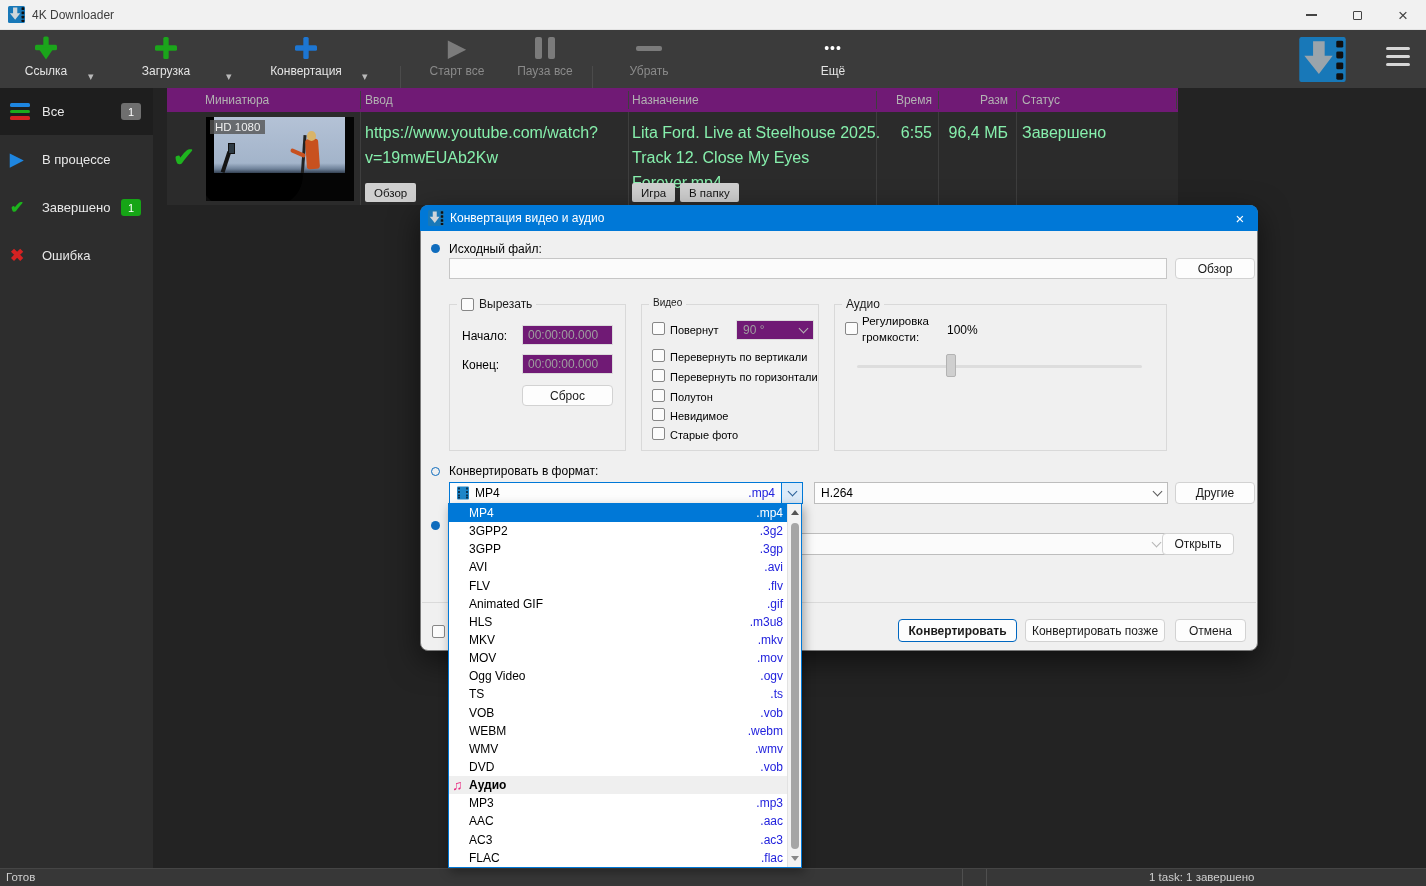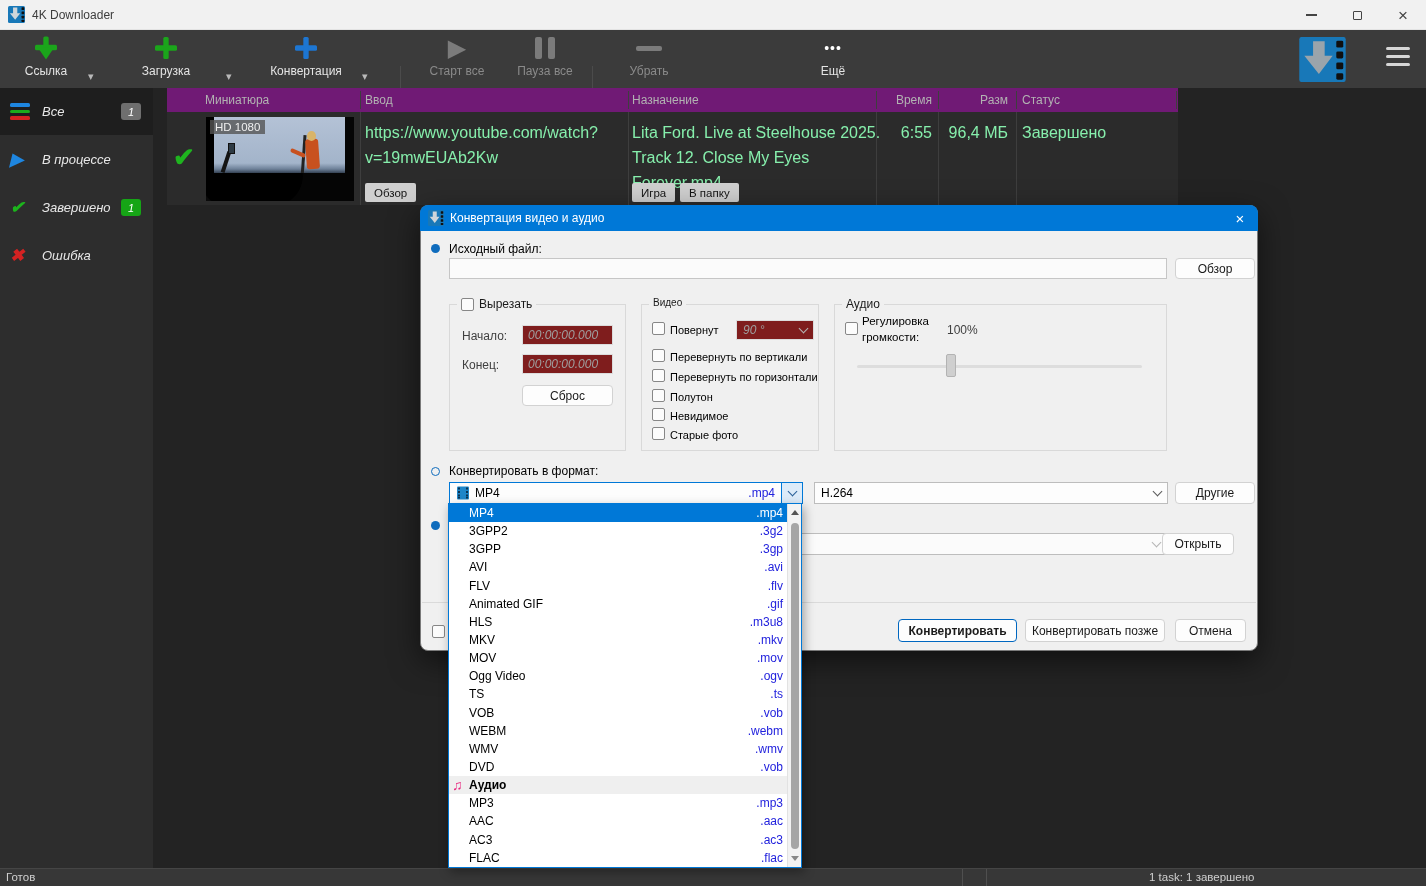--- a/index.html
+++ b/index.html
@@ -26,21 +26,21 @@
   .tsep { position:absolute; top:36px; width:1px; height:44px; background:#4b4b4b; }
   .pausebars { display:flex; gap:6px; }
   .pausebars div { width:7px; height:22px; background:#7b7b7b; border-radius:2px; }
   .minusbar { width:26px; height:5px; border-radius:2px; }
   .playtri { font-size:24px; color:#7b7b7b; line-height:1; }
   .moredots { font-size:14px; color:#fff; letter-spacing:1px; }
   .hamb div { width:24px; height:3.5px; background:#d6d6d6; border-radius:2px; margin:4.5px 0; }
 
   
   .sidebar { left:0; top:88px; width:153px; height:780px; background:#2d2d2d; }
-  .sitem { position:absolute; left:0; width:153px; height:47px; display:flex; align-items:center;font-style:italic; }
+  .sitem { position:absolute; left:0; width:153px; height:47px; display:flex; align-items:center; }
   .sitem .sico { width:26px; margin-left:10px; display:flex; flex-direction:column; justify-content:center; }
   .sitem .slabel { font-size:13px; color:#e8e8e8; margin-left:6px; }
   .badge { position:absolute; right:12px; top:15px; min-width:20px; height:17px; border-radius:3px; font-size:11px; color:#fff; display:flex; align-items:center; justify-content:center; padding:0 4px; }
   .tribars div { width:20px; height:3.5px; border-radius:1.5px; margin:1.4px 0; }
   .glyph18 { font-size:17px; font-weight:bold; line-height:1; }
 
   
   .thead { left:167px; top:88px; width:1011px; height:24px; background:#701a75; }
   .thlabel { position:absolute; top:5px; font-size:12px; color:#b2b2b2; }
   .vsep { position:absolute; width:1px; background:#3e3e3e; }
@@ -57,29 +57,29 @@
 
   
   .dialog { left:420px; top:205px; width:838px; height:446px; background:#f0f0f0; border:1px solid #7a7a7a; border-radius:8px; box-shadow:0 10px 30px rgba(0,0,0,.55); z-index:10; }
   .dtitle { position:absolute; left:-1px; top:-1px; width:838px; height:26px; background:#0078d7; border-radius:8px 8px 0 0; }
   .dtitle .dtext { position:absolute; left:30px; top:6px; font-size:12px; color:#fff; }
   .dclose { position:absolute; right:2px; top:0; width:32px; height:26px; display:flex; align-items:center; justify-content:center; color:#fff; font-size:15px; }
   .dlabel { position:absolute; font-size:12px; color:#000; white-space:nowrap; }
   .bullet { position:absolute; width:9px; height:9px; border-radius:50%; background:#0f6cbd; }
   .bullet.hollow { background:transparent; border:1.6px solid #0f6cbd; }
   .field { position:absolute; background:#fbfbfb; border:1px solid #c6c6c6; font-size:12px; color:#222; display:flex; align-items:center; padding:0 5px; }
-  .field.dis { background:#7f1d1d; border-color:#dcdcdc; color:#9f9f9f;font-style:italic; }
+  .field.dis { background:#701a75; border-color:#dcdcdc; color:#9f9f9f; }
   .dbtn { position:absolute; height:22px; background:#fdfdfd; border:1px solid #d2d2d2; border-radius:4px; font-size:12px; color:#1a1a1a; display:flex; align-items:center; justify-content:center; }
   .dbtn.default { border:1.6px solid #0067c0; font-weight:bold; }
   .groupbox { position:absolute; border:1px solid #d9d9d9; }
   .legend { position:absolute; top:-8px; background:#f0f0f0; padding:0 4px; font-size:11.5px; color:#1a1a1a; display:flex; align-items:center; gap:5px; white-space:nowrap; }
   .cb { position:absolute; width:13px; height:13px; background:#fcfcfc; border:1px solid #878787; border-radius:2px; }
   .cb.inline { position:relative; flex:none; }
   .cblabel { position:absolute; font-size:11px; color:#000; white-space:nowrap; }
-  .gtext { color:#404040; }
+  .gtext { color:#000000; }
   .combo { position:absolute; height:22px; background:#fdfdfd; border:1px solid #bdbdbd; font-size:12px; color:#000; display:flex; align-items:center; padding:0 6px; }
   .cchev { width:7px; height:7px; border-right:1.5px solid #5a5a5a; border-bottom:1.5px solid #5a5a5a; transform:rotate(45deg); margin-top:-4px; flex:none; }
   .slider-track { position:absolute; height:3px; background:#ddd; border-radius:2px; }
   .slider-handle { position:absolute; width:10px; height:23px; background:#cfcfcf; border:1px solid #b3b3b3; border-radius:2px; }
 
   
   .ddlist { left:448px; top:503px; width:354px; height:365px; background:#fff; border:1px solid #0078d7; z-index:30; box-shadow:2px 4px 10px rgba(0,0,0,.35); }
   .ddrows { position:absolute; left:0; top:0; width:339px; height:363px; }
   .dditem { position:relative; height:18.15px; display:flex; align-items:center; padding-left:20px; }
   .dditem .ddname { font-size:12px; color:#000; }

